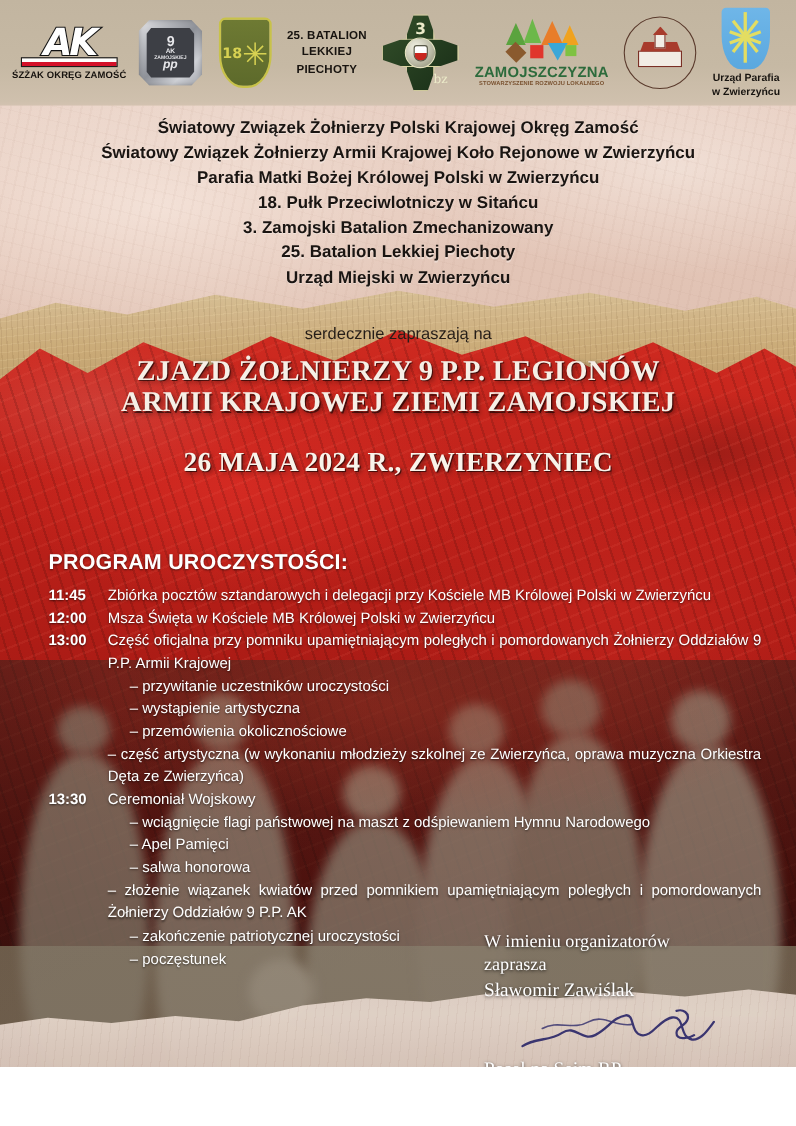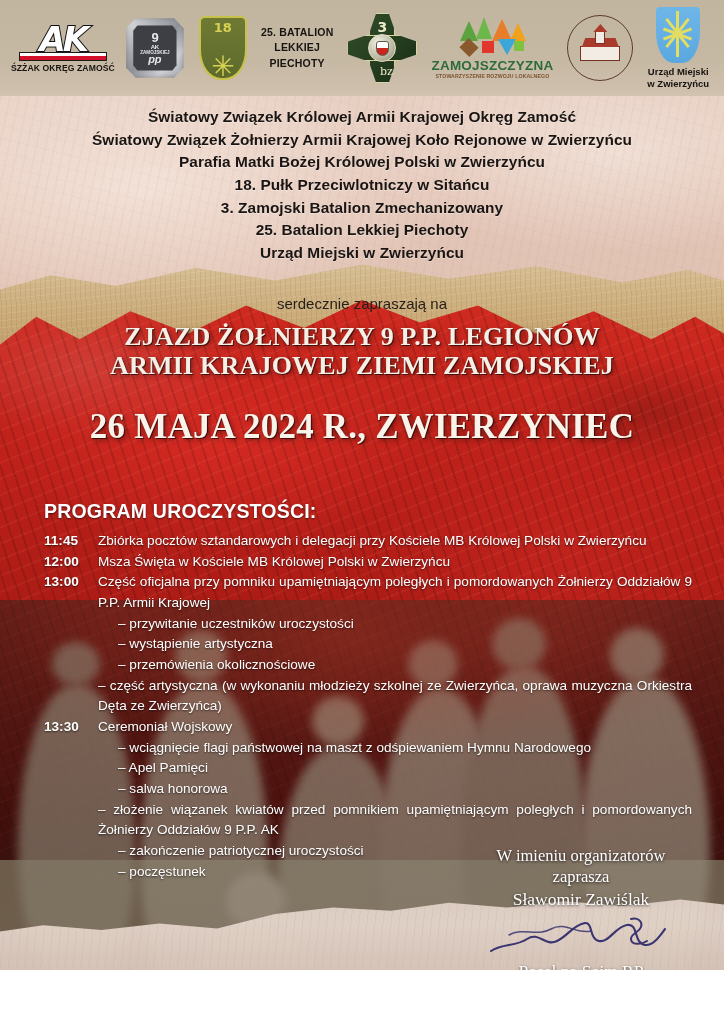--- a/index.html
+++ b/index.html
@@ -180,21 +180,21 @@
   .badge9 .l3 { font-size: 6px; font-weight: bold; letter-spacing:-.2px; }
   .badge9 .l4 { font-size: 4.6px; font-weight: bold; margin-top:1px; }
   .badge9 .l5 { font-size: 11px; font-weight: bold; font-style: italic; margin-top:-1px;}
 
   
   .shield18 {
     width: 48px; height: 64px;
     background: linear-gradient(180deg,#6e7a33 0%, #5d6a2b 100%);
     border: 2px solid #c8c24a;
     border-radius: 6px 6px 22px 22px / 6px 6px 30px 30px;
-    display:flex;flex-direction:column;align-items:center;justify-content:space-between;
+    display:flex;align-items:center;justify-content:center;
     padding-top: 3px;
   }
   .shield18 .num { color:#d7d152; font-size: 13px; font-weight: bold; font-family:"DejaVu Sans",sans-serif; line-height:1; }
   .shield18 .star { color:#d7d152; font-size: 28px; line-height: .8; margin-top: 2px; }
 
   
   .bat25 { text-align: center; line-height: 1.45; }
   .bat25 div { font-size: 10.5px; font-weight: bold; color: #17130f; letter-spacing: .2px; }
 
   
@@ -202,21 +202,21 @@
   .cross3 .arm {
     position: absolute; background: linear-gradient(135deg,#2f4a27,#1d331a);
     border: 1.6px solid #d8d3a0;
   }
   .cross3 .v { left: 22px; top: 0; width: 26px; height: 70px;
     clip-path: polygon(26% 0%, 74% 0%, 100% 28%, 100% 72%, 74% 100%, 26% 100%, 0% 72%, 0% 28%); }
   .cross3 .h { left: 0; top: 22px; width: 70px; height: 26px;
     clip-path: polygon(0% 26%, 28% 0%, 72% 0%, 100% 26%, 100% 74%, 72% 100%, 28% 100%, 0% 74%); }
   .cross3 .c3 { position:absolute; top:6px; left:0; width:70px; text-align:center;
     color:#ecebc9; font-size:14px; font-weight:bold; font-family:"DejaVu Sans",sans-serif; z-index:4; }
-  .cross3 .cbz { position:absolute; bottom:5px; left:4px; width:70px; text-align:center;
+  .cross3 .cbz { position:absolute; bottom:5px; left:18px; width:70px; text-align:center;
     color:#ecebc9; font-size:11px; font-family:"DejaVu Serif",serif; z-index:4; }
   .cross3 .medal { position:absolute; left:21px; top:21px; width:28px; height:28px; border-radius:50%;
     background: radial-gradient(circle at 35% 30%, #f1f0e2, #b9b9a4 60%, #87876f 100%);
     border:1.5px solid #e6e3c2; z-index:3; display:flex;align-items:center;justify-content:center; }
   .cross3 .medal span { width:13px;height:15px;border-radius:3px 3px 7px 7px;
     background: linear-gradient(180deg,#ffffff 0 45%, #c9261f 45% 100%); border:1px solid #5a5a4a; display:block;}
 
   
   .zam { text-align:center; }
   .zam .art { width:72px; height:40px; position:relative; margin: 0 auto 2px; }
@@ -270,21 +270,21 @@
     line-height: 1.13;
     color: #f6efe6;
     letter-spacing: .2px;
     text-shadow: 1px 1px 0 rgba(0,0,0,.55), 2px 2px 5px rgba(0,0,0,.45);
     white-space: nowrap;
   }
   .titleblock .date {
     margin-top: 26px;
     font-family: "Liberation Serif", serif;
     font-weight: bold;
-    font-size: 35px;
+    font-size: 25px;
     color: #f9f3ea;
     letter-spacing: .2px;
     text-shadow: 1px 1px 0 rgba(0,0,0,.55), 2px 2px 5px rgba(0,0,0,.45);
   }
 
   .program {
     position: absolute; left: 44px; top: 500px; width: 648px; z-index: 6;
   }
   .program .phead {
     font-size: 19.5px; font-weight: bold; color: #ffffff;
@@ -307,22 +307,22 @@
   .sub {
     margin-left: 54px;
     font-size: 13.6px; color: #ffffff; line-height: 1.52;
     text-shadow: 0 1px 2px rgba(0,0,0,.6);
     text-align: justify;
   }
   .sub.left { text-align: left; }
   .sub .ind { padding-left: 20px; display: block; }
 
   .signature {
-    position: absolute; right: 18px; top: 845px; width: 250px;
-    text-align: center; z-index: 7;
+    position: absolute; right: 34px; top: 845px; width: 250px;
+    text-align: left; z-index: 7;
   }
   .signature .sl {
     font-family: "Liberation Serif", serif;
     font-size: 16.5px; color: #ffffff; line-height: 1.3;
     text-shadow: 0 1px 3px rgba(0,0,0,.75);
   }
   .signature .nm {
     font-family: "Liberation Serif", serif;
     font-size: 17.5px; color: #ffffff; line-height: 1.3;
     text-shadow: 0 1px 3px rgba(0,0,0,.75);
@@ -443,29 +443,29 @@
       <div class="shield">
         <div class="arrows">
           <i style="left:20px;top:4px;width:3px;height:46px;background:#e3dd62;"></i>
           <i style="left:20px;top:8px;width:3px;height:36px;background:#e3dd62;transform:rotate(38deg);"></i>
           <i style="left:20px;top:8px;width:3px;height:36px;background:#e3dd62;transform:rotate(-38deg);"></i>
           <i style="left:20px;top:12px;width:3px;height:30px;background:#e3dd62;transform:rotate(70deg);"></i>
           <i style="left:20px;top:12px;width:3px;height:30px;background:#e3dd62;transform:rotate(-70deg);"></i>
         </div>
       </div>
       <div class="cap">
-        <div>Urząd Miejski</div>
+        <div>Urząd Parafia</div>
         <div>w Zwierzyńcu</div>
       </div>
     </div>
 
   </div>
 
   <div class="organizers">
-    <div class="line">Światowy Związek Królowej Armii Krajowej Okręg Zamość</div>
+    <div class="line">Światowy Związek Żołnierzy Polski Krajowej Okręg Zamość</div>
     <div class="line">Światowy Związek Żołnierzy Armii Krajowej Koło Rejonowe w Zwierzyńcu</div>
     <div class="line">Parafia Matki Bożej Królowej Polski w Zwierzyńcu</div>
     <div class="line">18. Pułk Przeciwlotniczy w Sitańcu</div>
     <div class="line">3. Zamojski Batalion Zmechanizowany</div>
     <div class="line">25. Batalion Lekkiej Piechoty</div>
     <div class="line">Urząd Miejski w Zwierzyńcu</div>
     <div class="invite">serdecznie zapraszają na</div>
   </div>
 
   <div class="titleblock">

